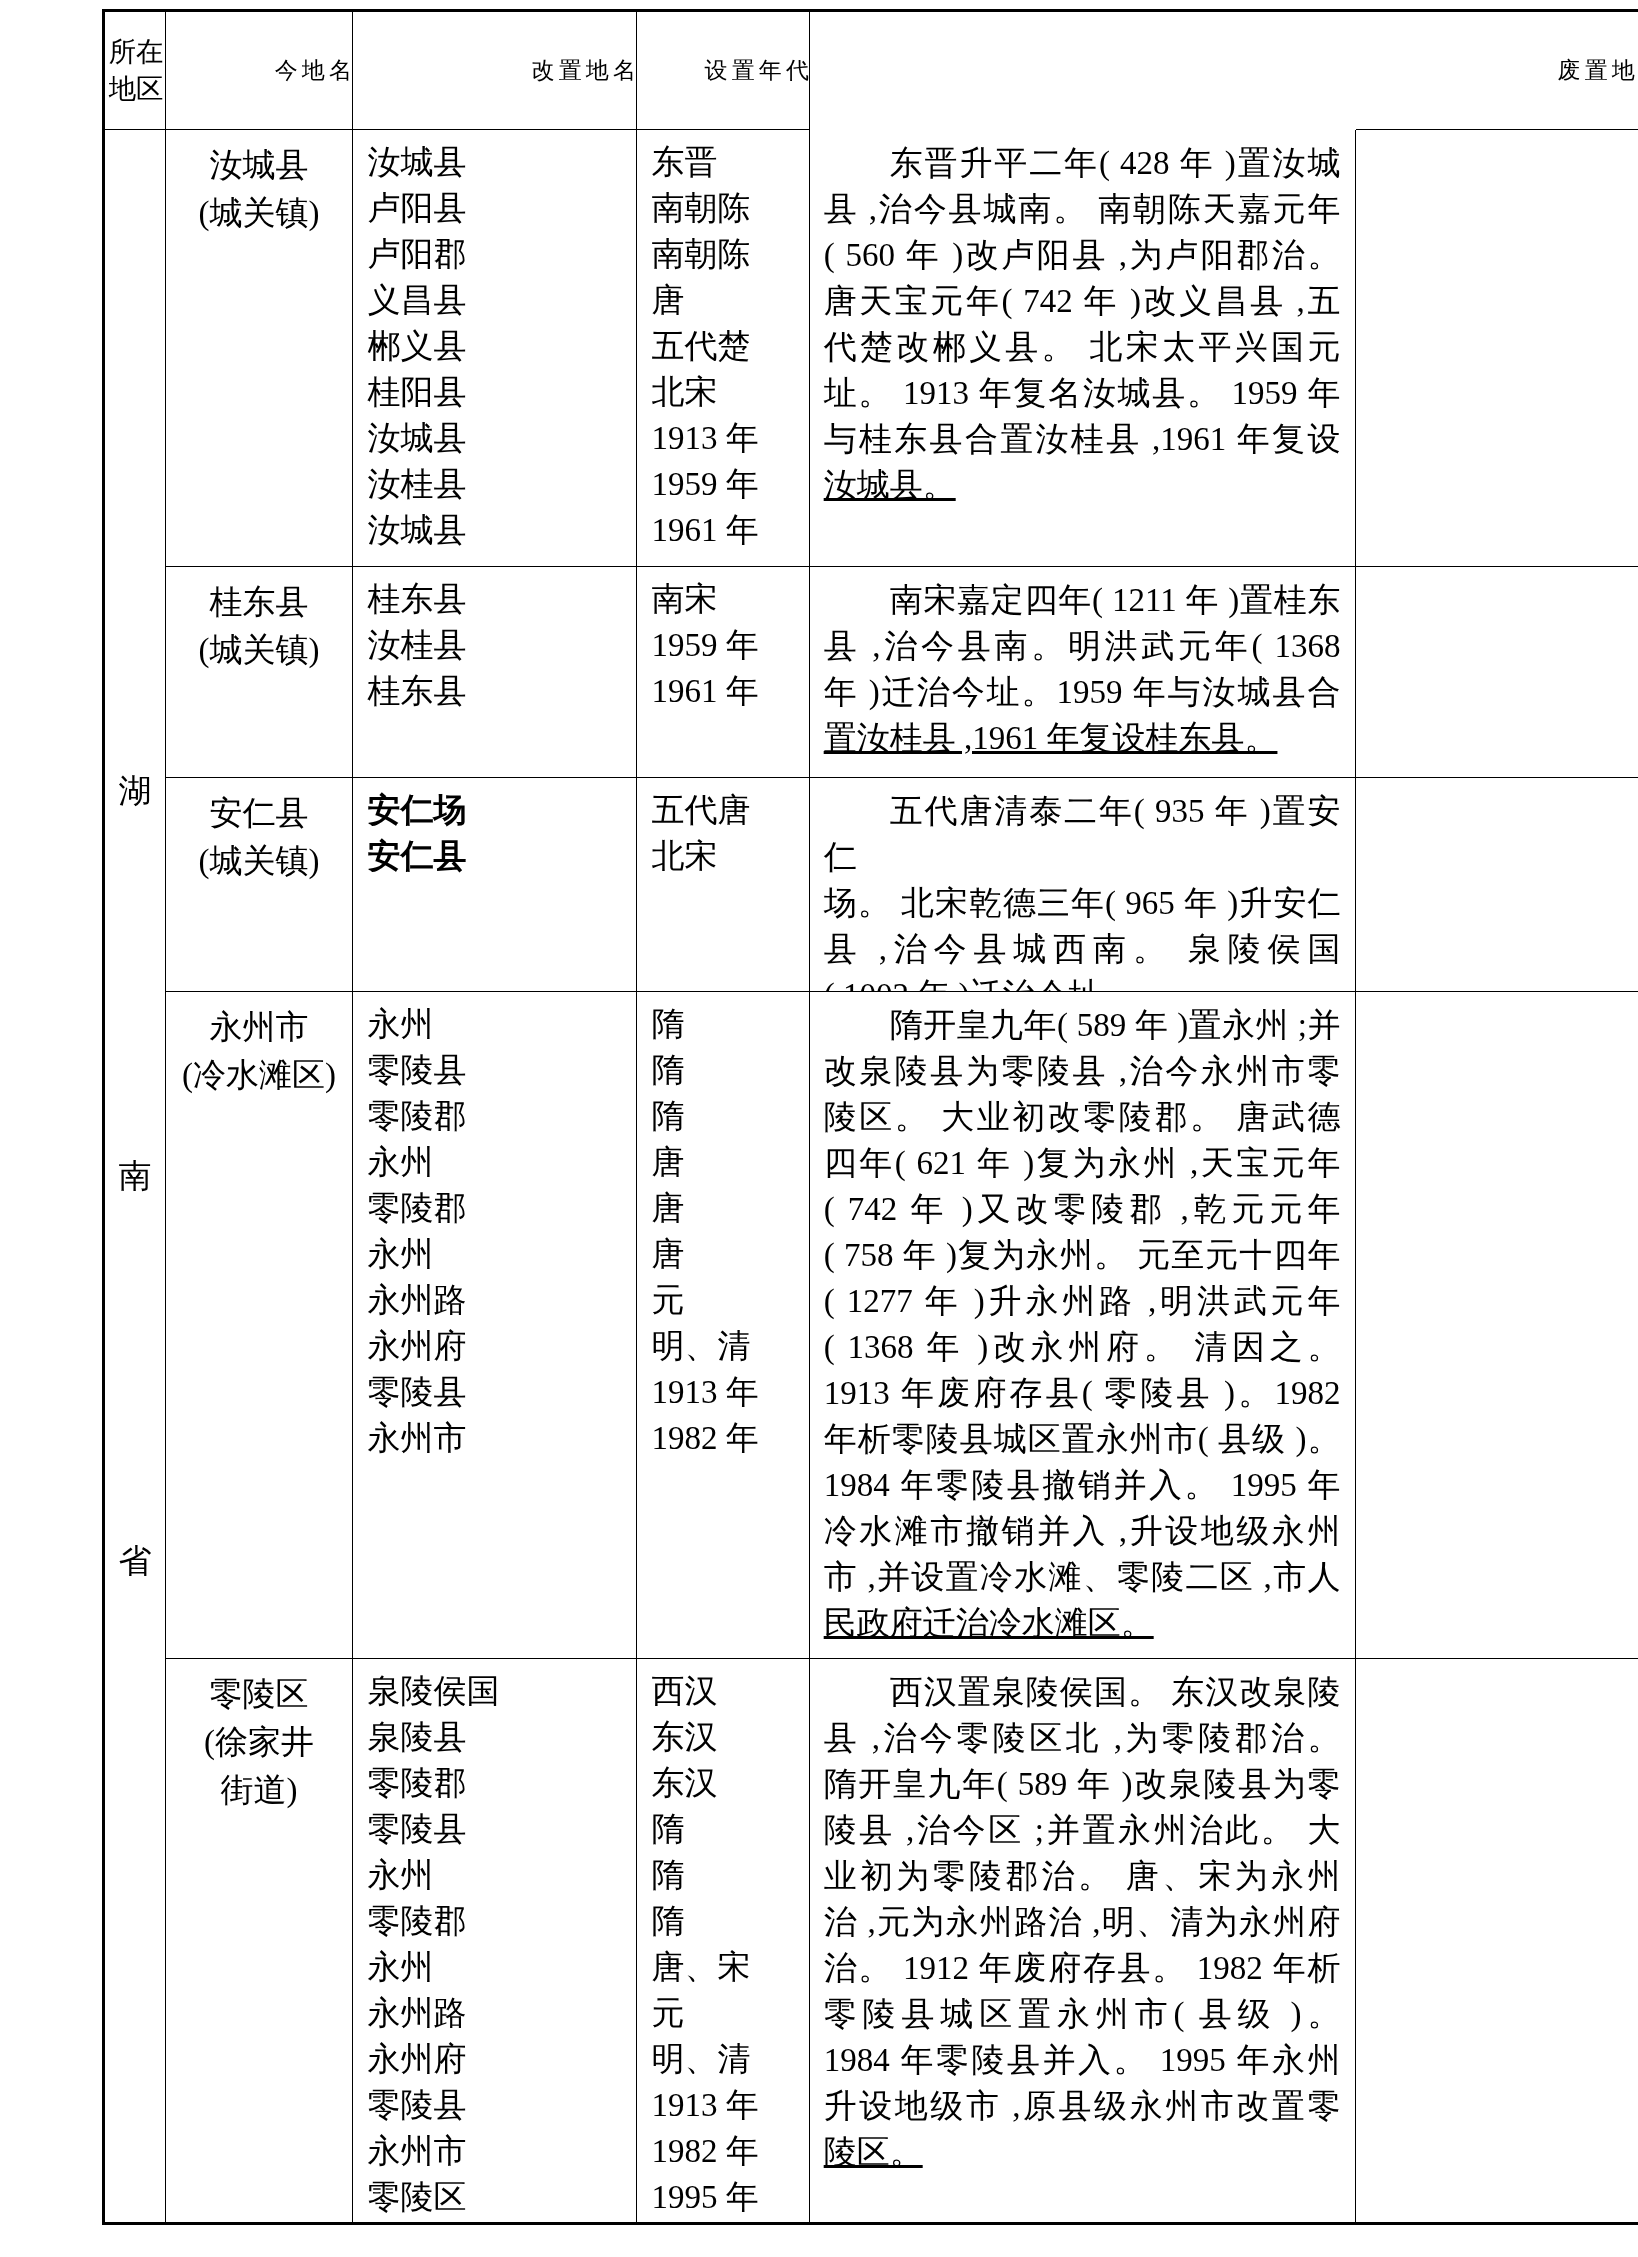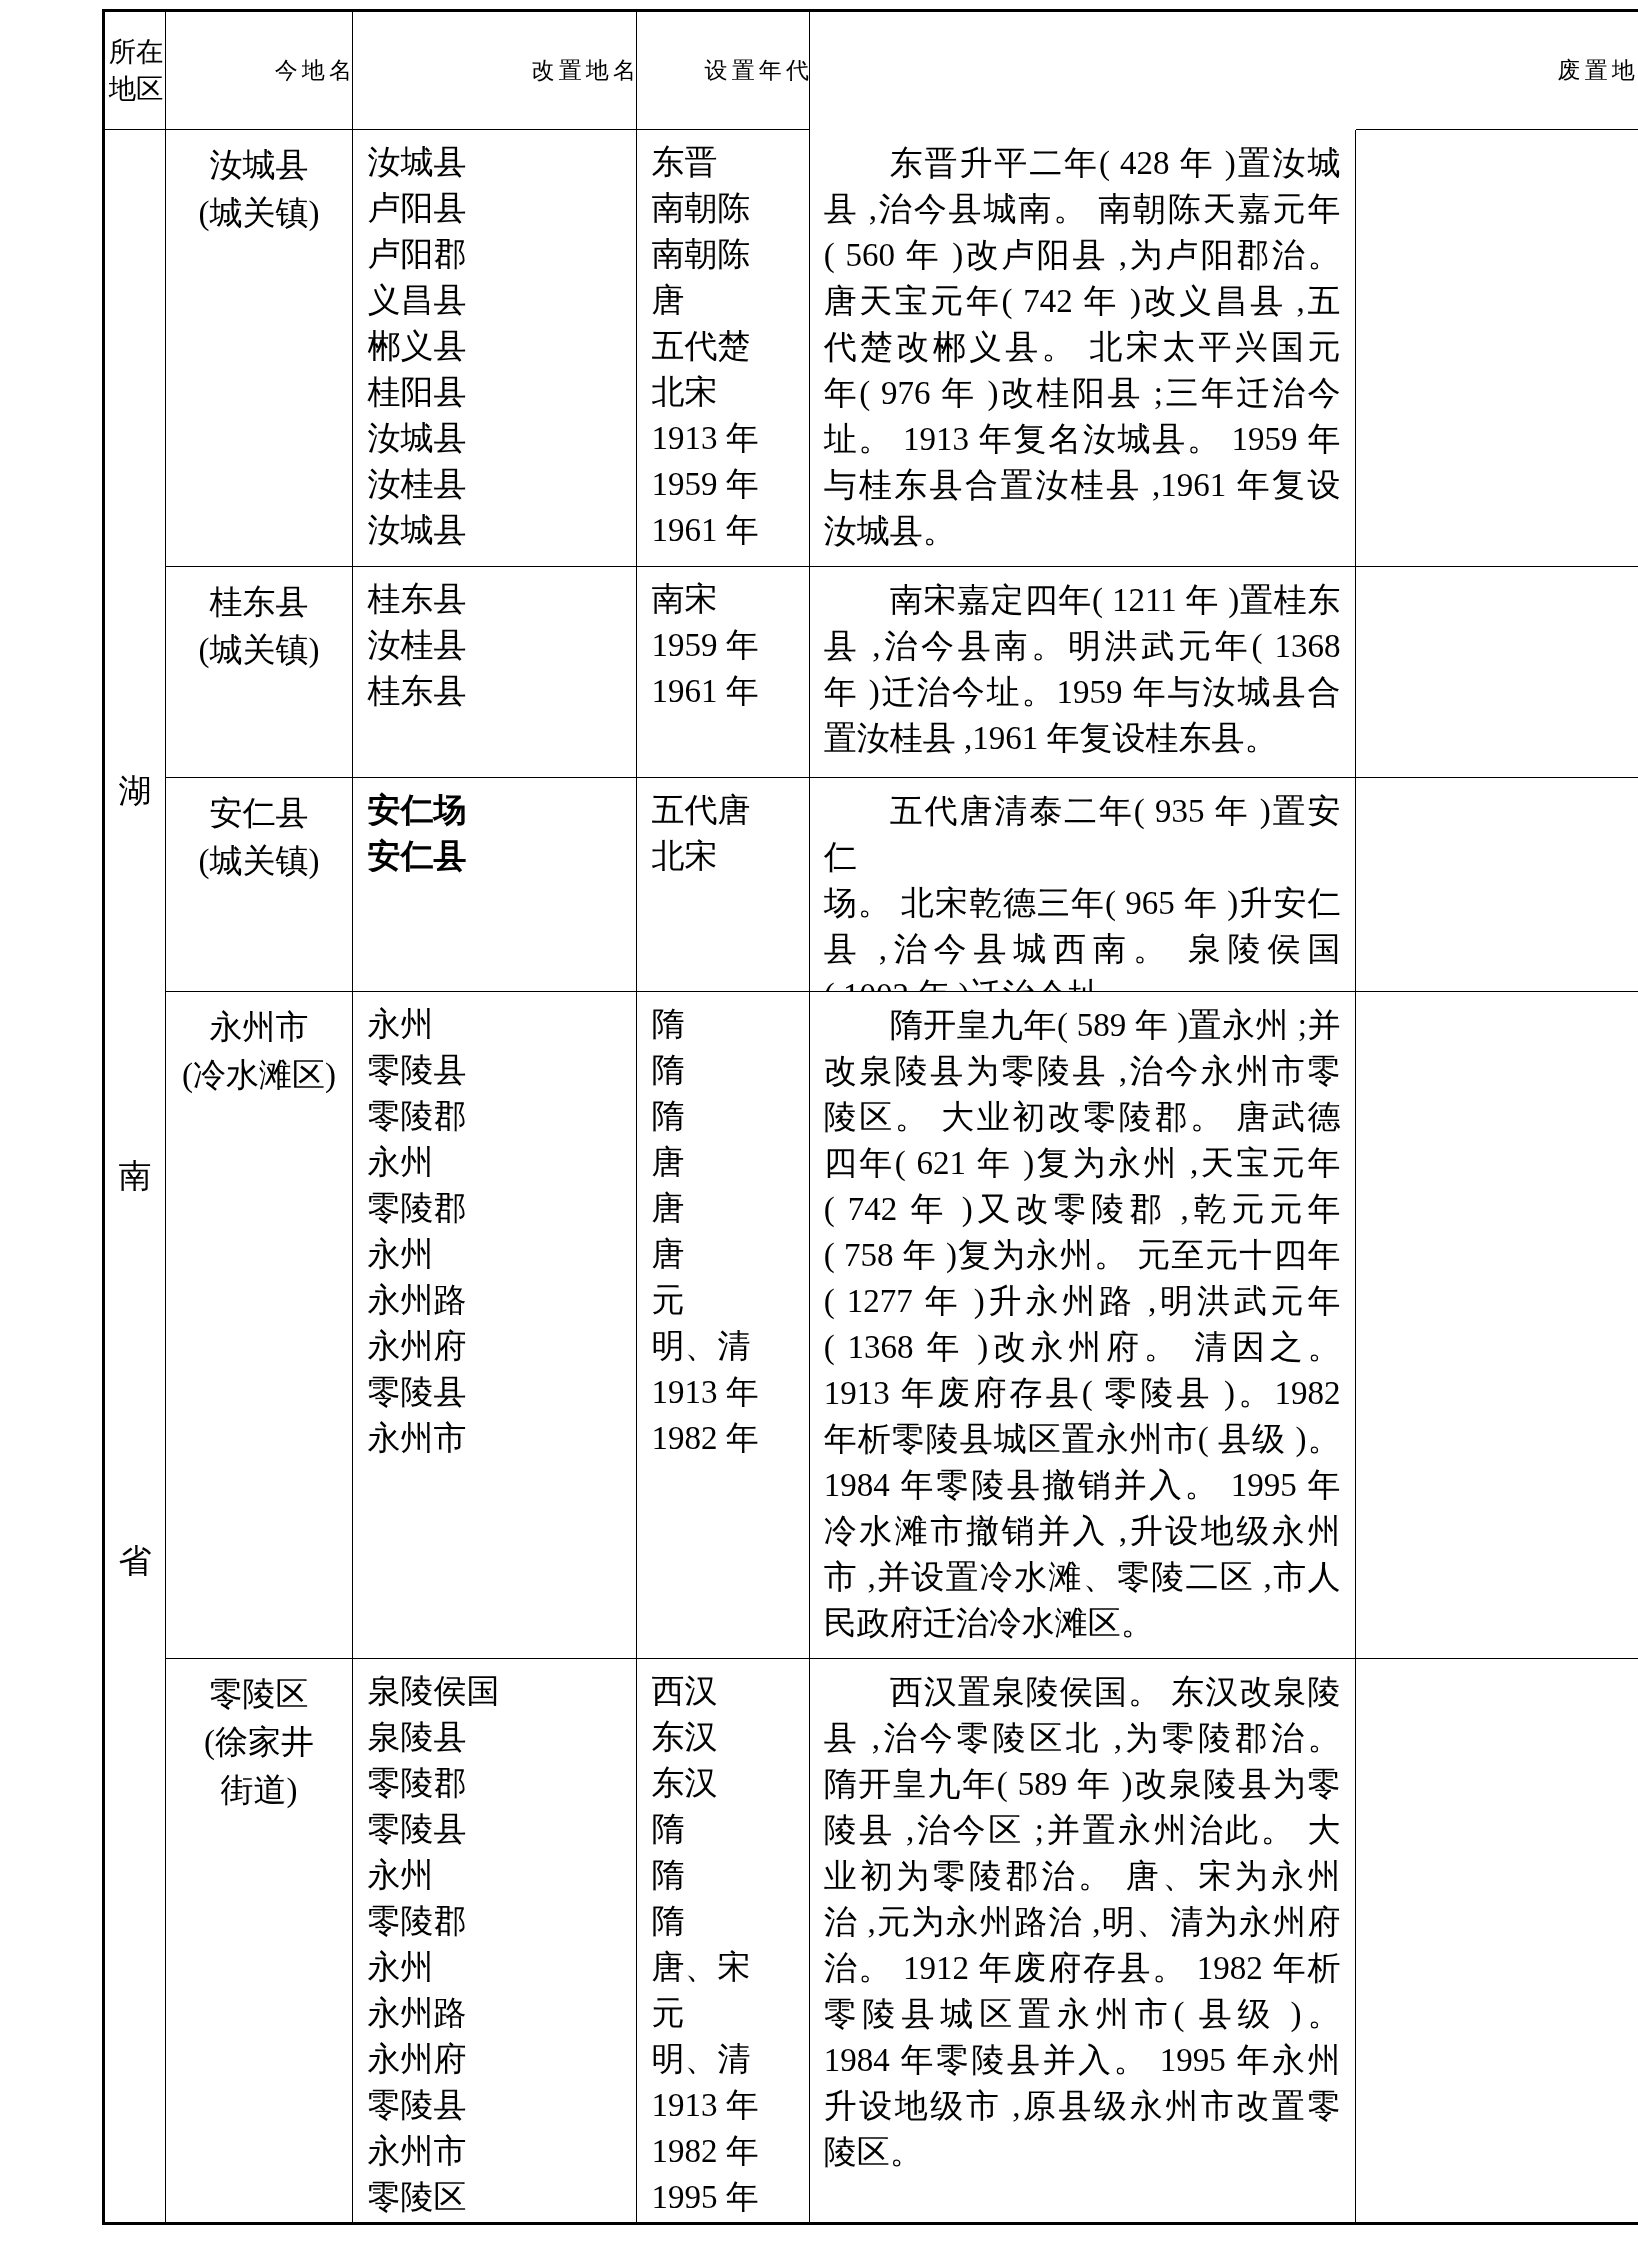--- a/index.html
+++ b/index.html
@@ -33,21 +33,21 @@
     padding-top:11px;text-align:center;font-size:33px;line-height:48px;white-space:nowrap;
   }
   .list-cell{
     padding:9.1px 0 0 14.6px;font-size:33px;line-height:46px;white-space:nowrap;
   }
   .evo-cell{
     padding:10px 14.6px 0 13.7px;font-size:33px;line-height:46px;
   }
   .evo-line{text-align:justify;text-align-last:justify;}
   .evo-line:first-child{text-indent:2em;}
-  .evo-line:last-child{text-align-last:left;}
+  .evo-line:last-child{text-align-last:left;text-decoration:underline;}
   .abol-cell{}
 </style>
 </head>
 <body>
 
 <div class="grid">
 
   <div class="cell th th-region br" style="grid-column:1;grid-row:1">
     <div>所在</div>
     <div>地区</div>
@@ -101,21 +101,20 @@
       <div class="list-item">1913 年</div>
       <div class="list-item">1959 年</div>
       <div class="list-item">1961 年</div>
     </div>
     <div class="cell evo-cell br rb" style="grid-area: 2 / 5;">
       <div class="evo-line">东晋升平二年( 428 年 )置汝城</div>
       <div class="evo-line">县 ,治今县城南。 南朝陈天嘉元年</div>
       <div class="evo-line">( 560 年 )改卢阳县 ,为卢阳郡治。</div>
       <div class="evo-line">唐天宝元年( 742 年 )改义昌县 ,五</div>
       <div class="evo-line">代楚改郴义县。 北宋太平兴国元</div>
-      <div class="evo-line">年( 976 年 )改桂阳县 ;三年迁治今</div>
       <div class="evo-line">址。 1913 年复名汝城县。 1959 年</div>
       <div class="evo-line">与桂东县合置汝桂县 ,1961 年复设</div>
       <div class="evo-line">汝城县。</div>
     </div>
     <div class="cell abol-cell rb" style="grid-area: 2 / 6;"></div>
     <div class="cell name-cell br rb" style="grid-area: 3 / 2;">
       <div class="name-line">桂东县</div>
       <div class="name-line">(城关镇)</div>
     </div>
     <div class="cell list-cell br rb" style="grid-area: 3 / 3;">

